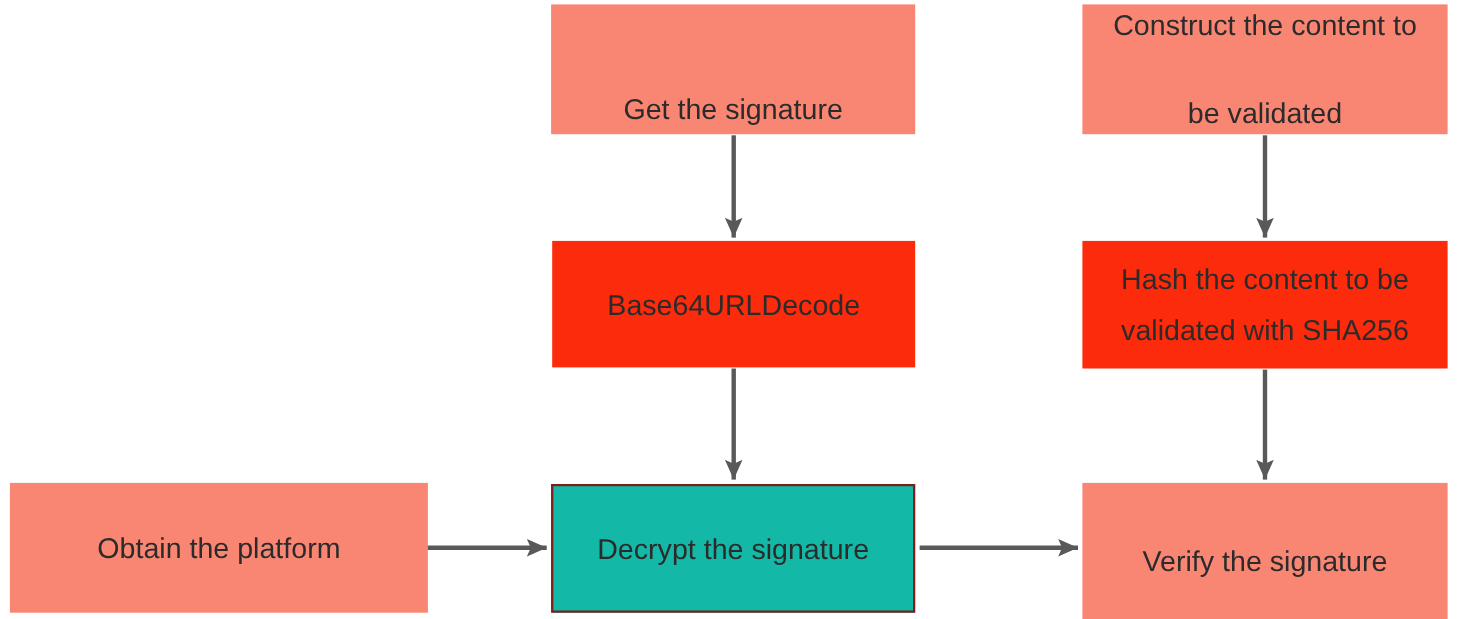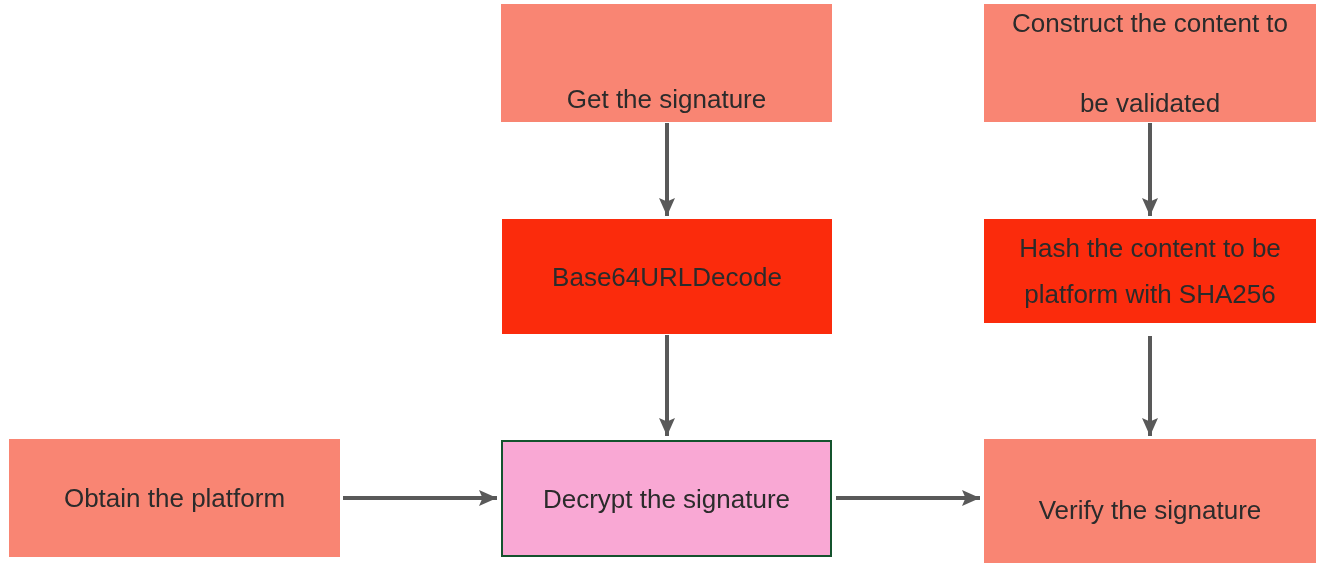--- a/index.html
+++ b/index.html
@@ -29,30 +29,30 @@
     font-size: 26px;
     line-height: 46px;
   }
   .node .line {
     display: block;
     white-space: nowrap;
   }
   .node.salmon { background: #f98573; }
   .node.red { background: #fb2b0c; }
   .node.salmon-outlined {
-    background: #f9a8d4;
-    border: 2px solid #14532d;
+    background: #14b8a6;
+    border: 2px solid #7f1d1d;
     align-items: center;
   }
   
   #n-get       { left: 501px; top: 4px;   width: 331px; height: 118px; justify-content: flex-end; }
   #n-construct { left: 984px; top: 4px;   width: 332px; height: 118px; gap: 34px; }
   #n-decode    { left: 502px; top: 219px; width: 330px; height: 115px; }
-  #n-hash      { left: 984px; top: 219px; width: 332px; height: 104px; }
-  #n-obtain    { left: 9px;   top: 439px; width: 331px; height: 118px; }
+  #n-hash      { left: 984px; top: 219px; width: 332px; height: 116px; }
+  #n-obtain    { left: 9px;   top: 439px; width: 380px; height: 118px; }
   #n-decrypt   { left: 501px; top: 440px; width: 331px; height: 117px; }
   #n-verify    { left: 984px; top: 439px; width: 332px; height: 141px; }
 </style>
 </head>
 <body>
 
 <div class="canvas">
 
   <svg class="edges" width="1325" height="563" viewBox="0 0 1325 563" xmlns="http://www.w3.org/2000/svg">
     <defs>
@@ -76,21 +76,21 @@
     <span class="line">Construct the content to</span>
     <span class="line">be validated</span>
   </div>
 
   <div class="node red" id="n-decode">
     <span class="line">Base64URLDecode</span>
   </div>
 
   <div class="node red" id="n-hash">
     <span class="line">Hash the content to be</span>
-    <span class="line">platform with SHA256</span>
+    <span class="line">validated with SHA256</span>
   </div>
 
   <div class="node salmon" id="n-obtain">
     <span class="line">Obtain the platform</span>
   </div>
 
   <div class="node salmon-outlined" id="n-decrypt">
     <span class="line">Decrypt the signature</span>
   </div>
 

